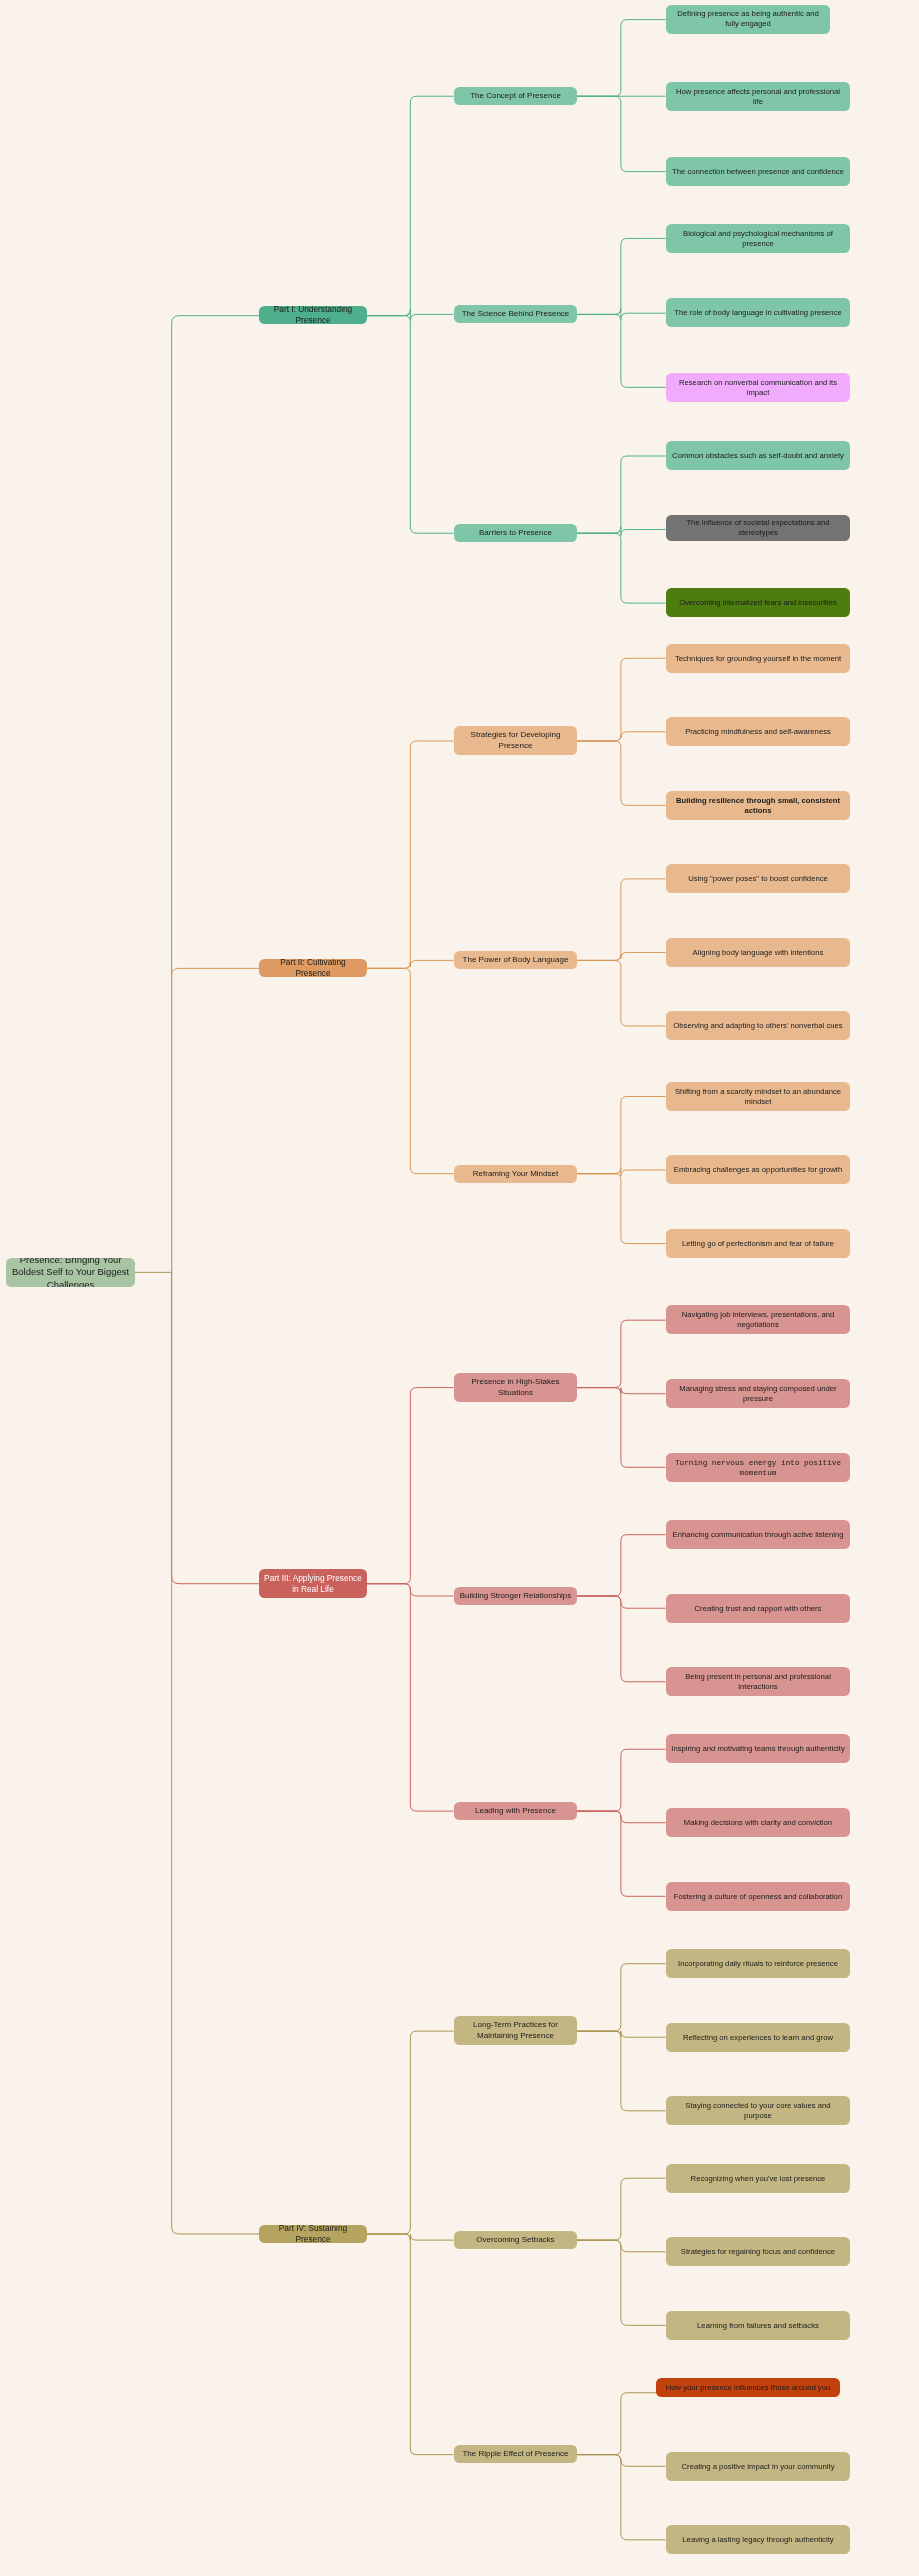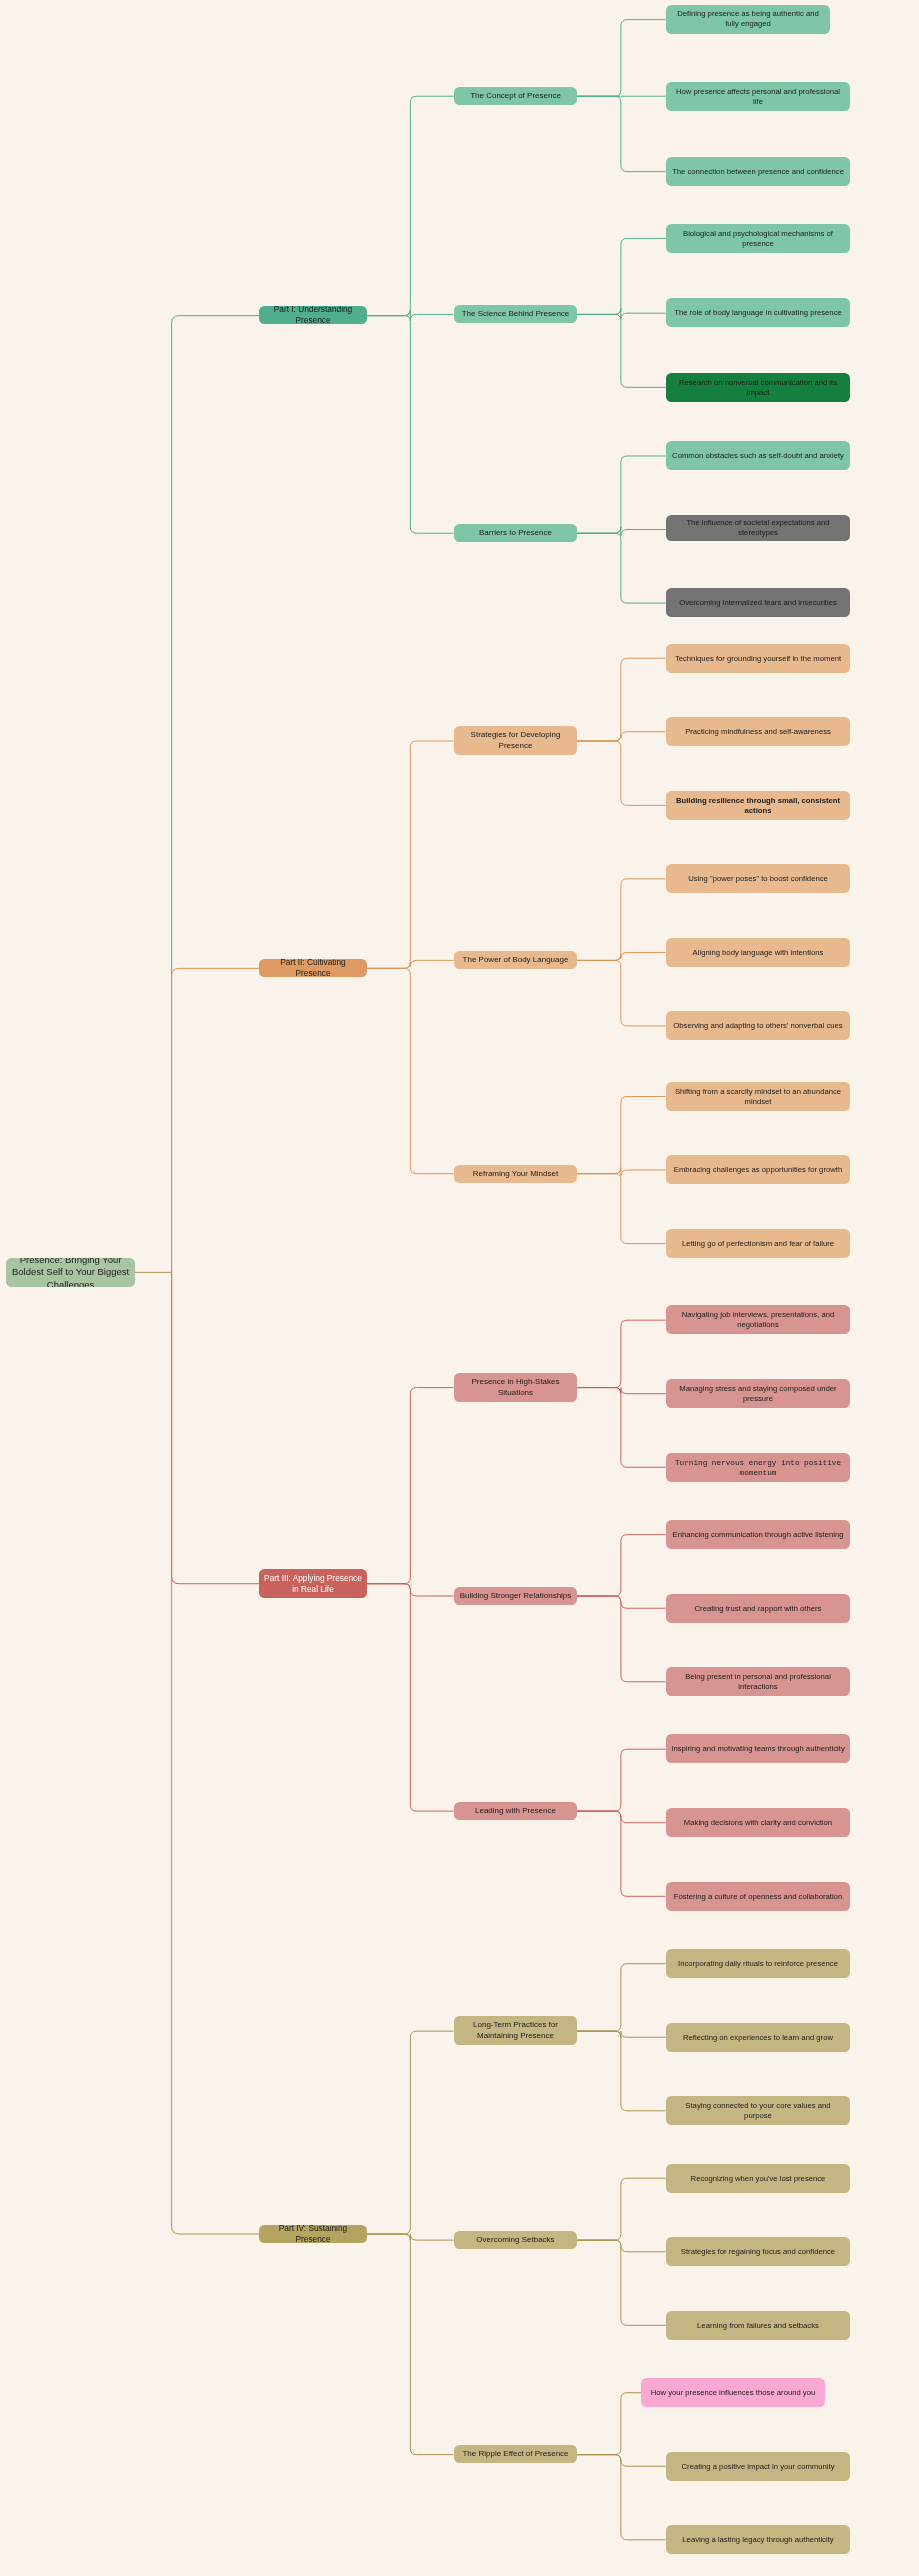--- a/index.html
+++ b/index.html
@@ -108,33 +108,33 @@
     </div>
     <div class="node lvl2" style="left: 454px; top: 305px; width: 123px; height: 18.4px; background: rgb(127, 198, 169);">
       <span>The Science Behind Presence</span>
     </div>
     <div class="node lvl3" style="left: 666px; top: 224px; width: 184px; height: 29px; background: rgb(127, 198, 169);">
       <span>Biological and psychological mechanisms of presence</span>
     </div>
     <div class="node lvl3" style="left: 666px; top: 298px; width: 184px; height: 29px; background: rgb(127, 198, 169);">
       <span>The role of body language in cultivating presence</span>
     </div>
-    <div class="node lvl3" style="left: 666px; top: 373px; width: 184px; height: 29px; background: #15803d;">
+    <div class="node lvl3" style="left: 666px; top: 373px; width: 184px; height: 29px; background: #f0abfc;">
       <span>Research on nonverbal communication and its impact</span>
     </div>
     <div class="node lvl2" style="left: 454px; top: 524px; width: 123px; height: 18.4px; background: rgb(127, 198, 169);">
       <span>Barriers to Presence</span>
     </div>
     <div class="node lvl3" style="left: 666px; top: 441px; width: 184px; height: 29px; background: rgb(127, 198, 169);">
       <span>Common obstacles such as self-doubt and anxiety</span>
     </div>
     <div class="node lvl3" style="left: 666px; top: 515px; width: 184px; height: 26px; background: #737373;">
       <span>The influence of societal expectations and stereotypes</span>
     </div>
-    <div class="node lvl3" style="left: 666px; top: 588px; width: 184px; height: 29px; background: #737373;">
+    <div class="node lvl3" style="left: 666px; top: 588px; width: 184px; height: 29px; background: #4d7c0f;">
       <span>Overcoming internalized fears and insecurities</span>
     </div>
     <div class="node lvl1" style="left: 259px; top: 959px; width: 108px; height: 18.4px; background: rgb(222, 154, 98);">
       <span>Part II: Cultivating Presence</span>
     </div>
     <div class="node lvl2" style="left: 454px; top: 726px; width: 123px; height: 29px; background: rgb(232, 185, 143);">
       <span>Strategies for Developing Presence</span>
     </div>
     <div class="node lvl3" style="left: 666px; top: 644px; width: 184px; height: 29px; background: rgb(232, 185, 143);">
       <span>Techniques for grounding yourself in the moment</span>
@@ -231,21 +231,21 @@
     </div>
     <div class="node lvl3" style="left: 666px; top: 2237px; width: 184px; height: 29px; background: rgb(196, 182, 131);">
       <span>Strategies for regaining focus and confidence</span>
     </div>
     <div class="node lvl3" style="left: 666px; top: 2311px; width: 184px; height: 29px; background: rgb(196, 182, 131);">
       <span>Learning from failures and setbacks</span>
     </div>
     <div class="node lvl2" style="left: 454px; top: 2445px; width: 123px; height: 18.4px; background: rgb(196, 182, 131);">
       <span>The Ripple Effect of Presence</span>
     </div>
-    <div class="node lvl3" style="left: 641px; top: 2378px; width: 184px; height: 29px; background: #f9a8d4;">
+    <div class="node lvl3" style="left: 656px; top: 2378px; width: 184px; height: 19px; background: #c2410c;">
       <span>How your presence influences those around you</span>
     </div>
     <div class="node lvl3" style="left: 666px; top: 2452px; width: 184px; height: 29px; background: rgb(196, 182, 131);">
       <span>Creating a positive impact in your community</span>
     </div>
     <div class="node lvl3" style="left: 666px; top: 2525px; width: 184px; height: 29px; background: rgb(196, 182, 131);">
       <span>Leaving a lasting legacy through authenticity</span>
     </div>
   </div>
 

